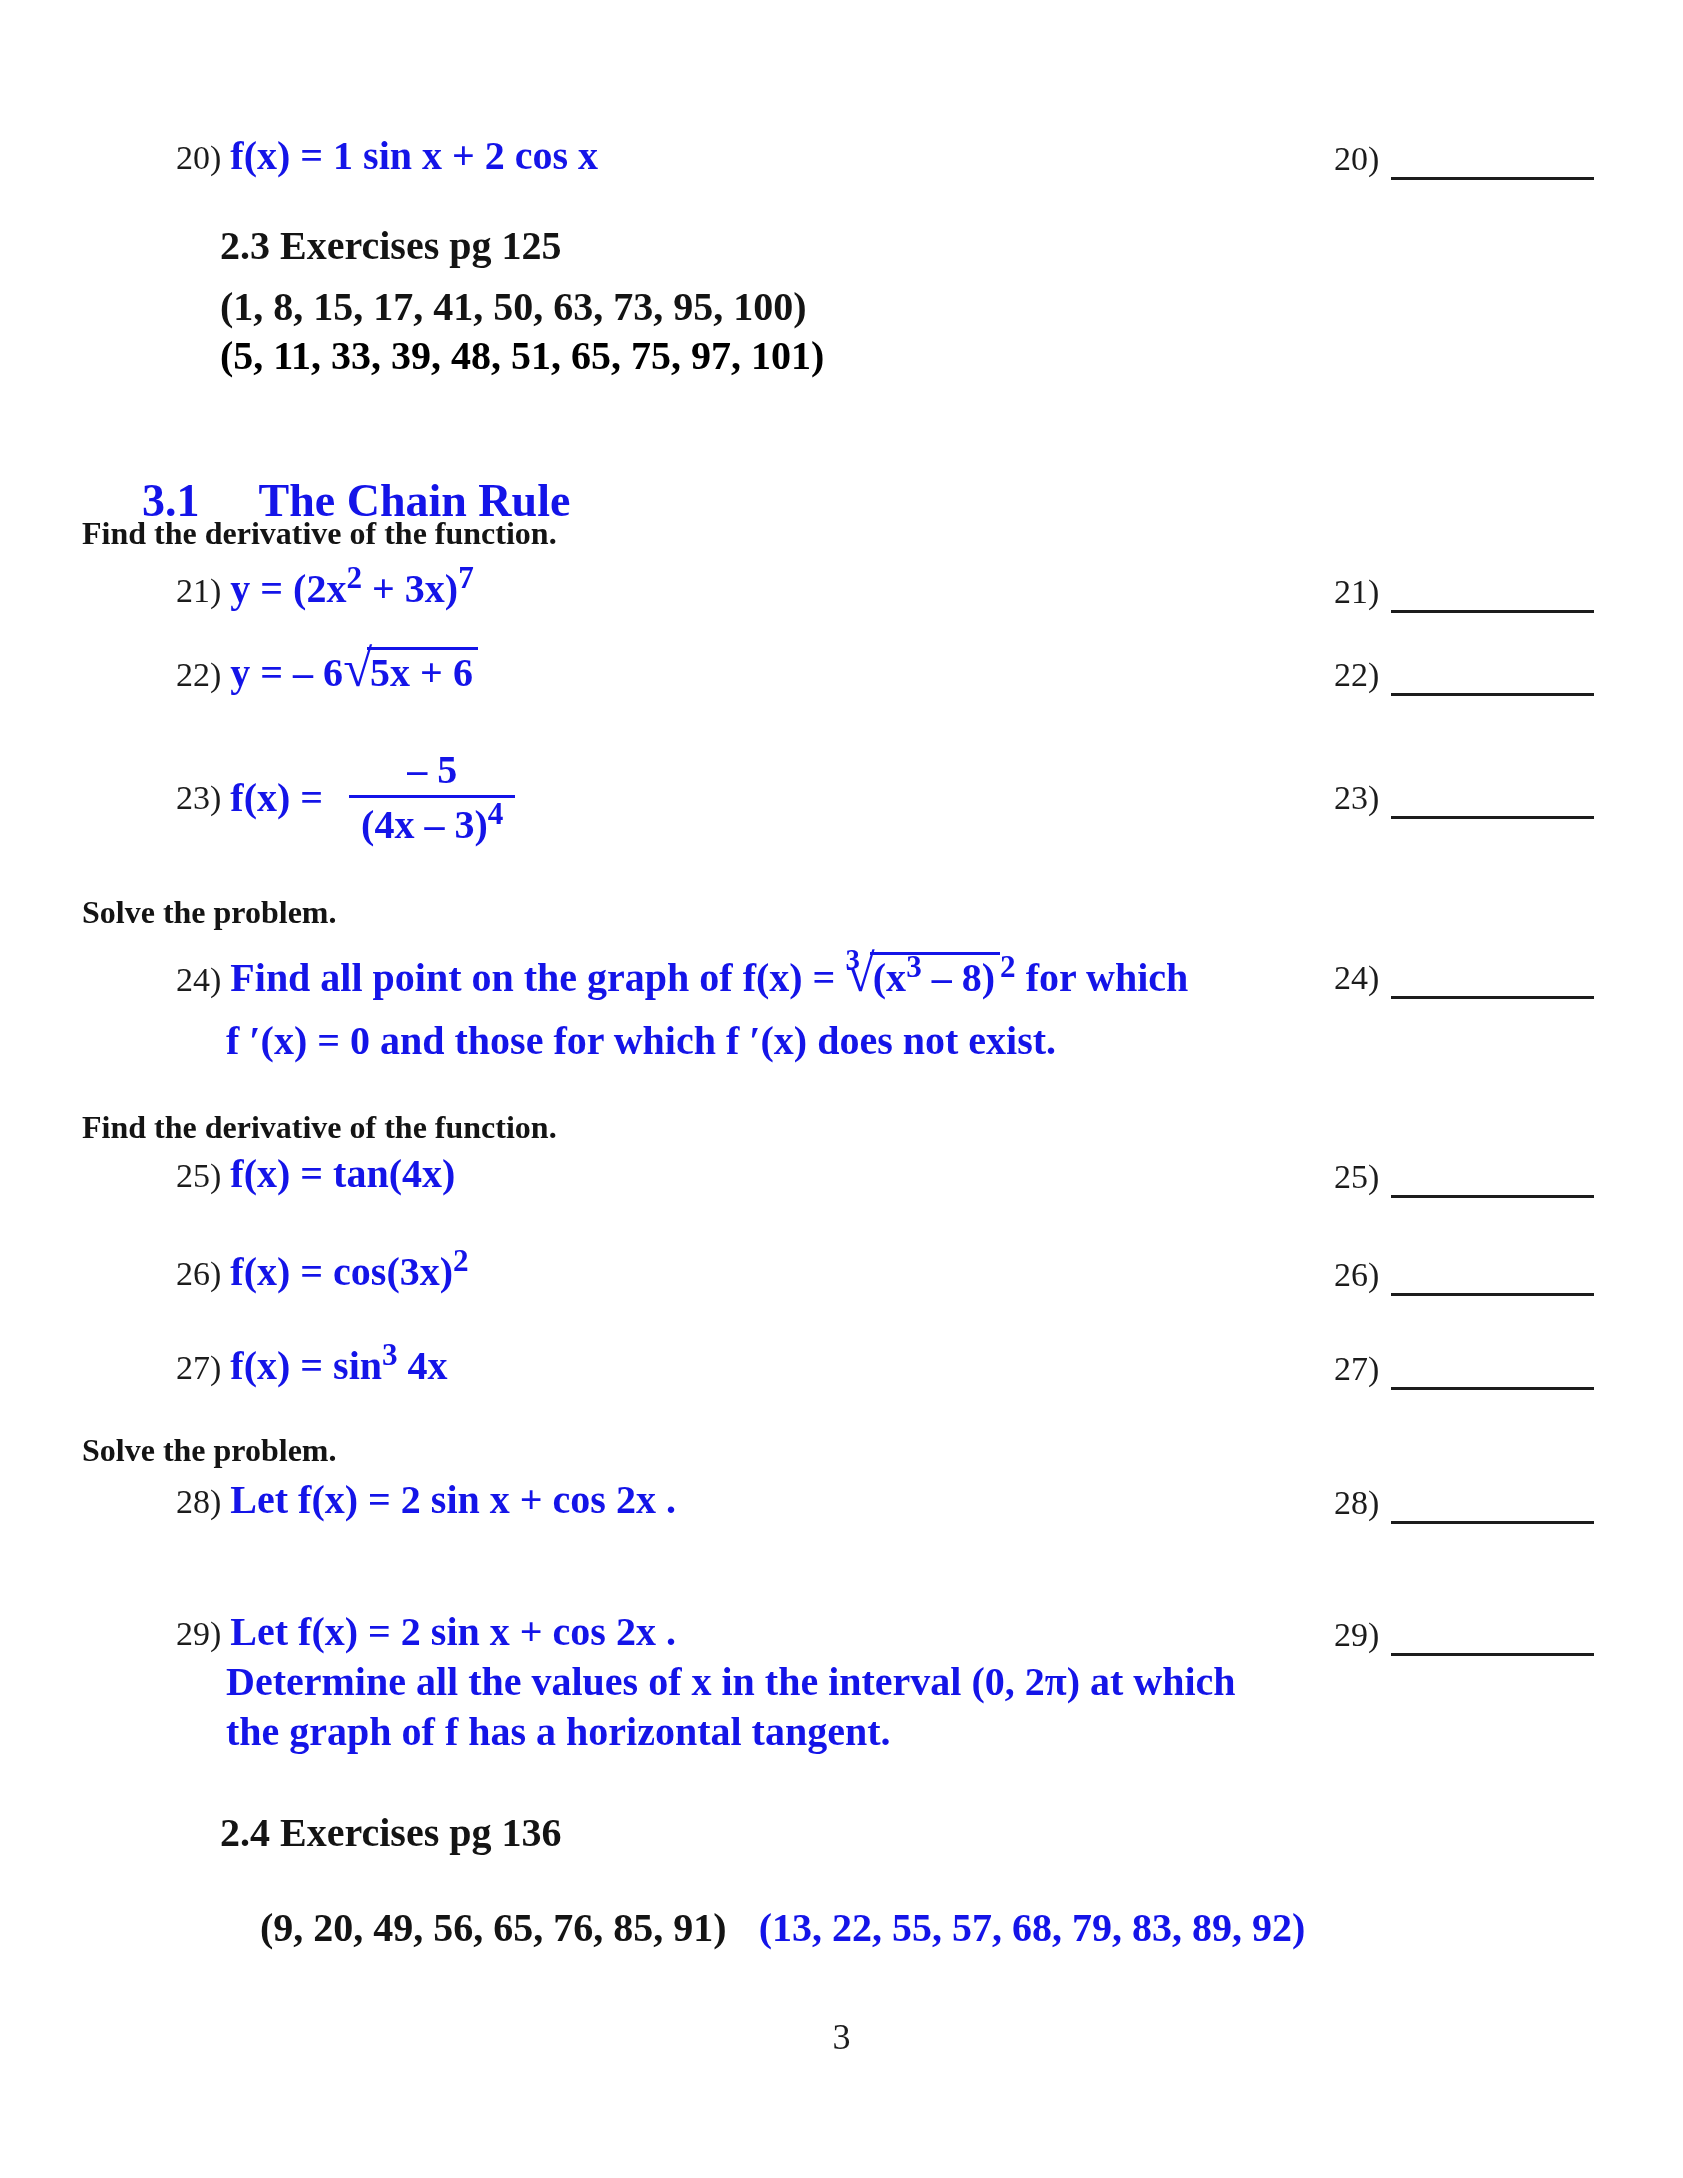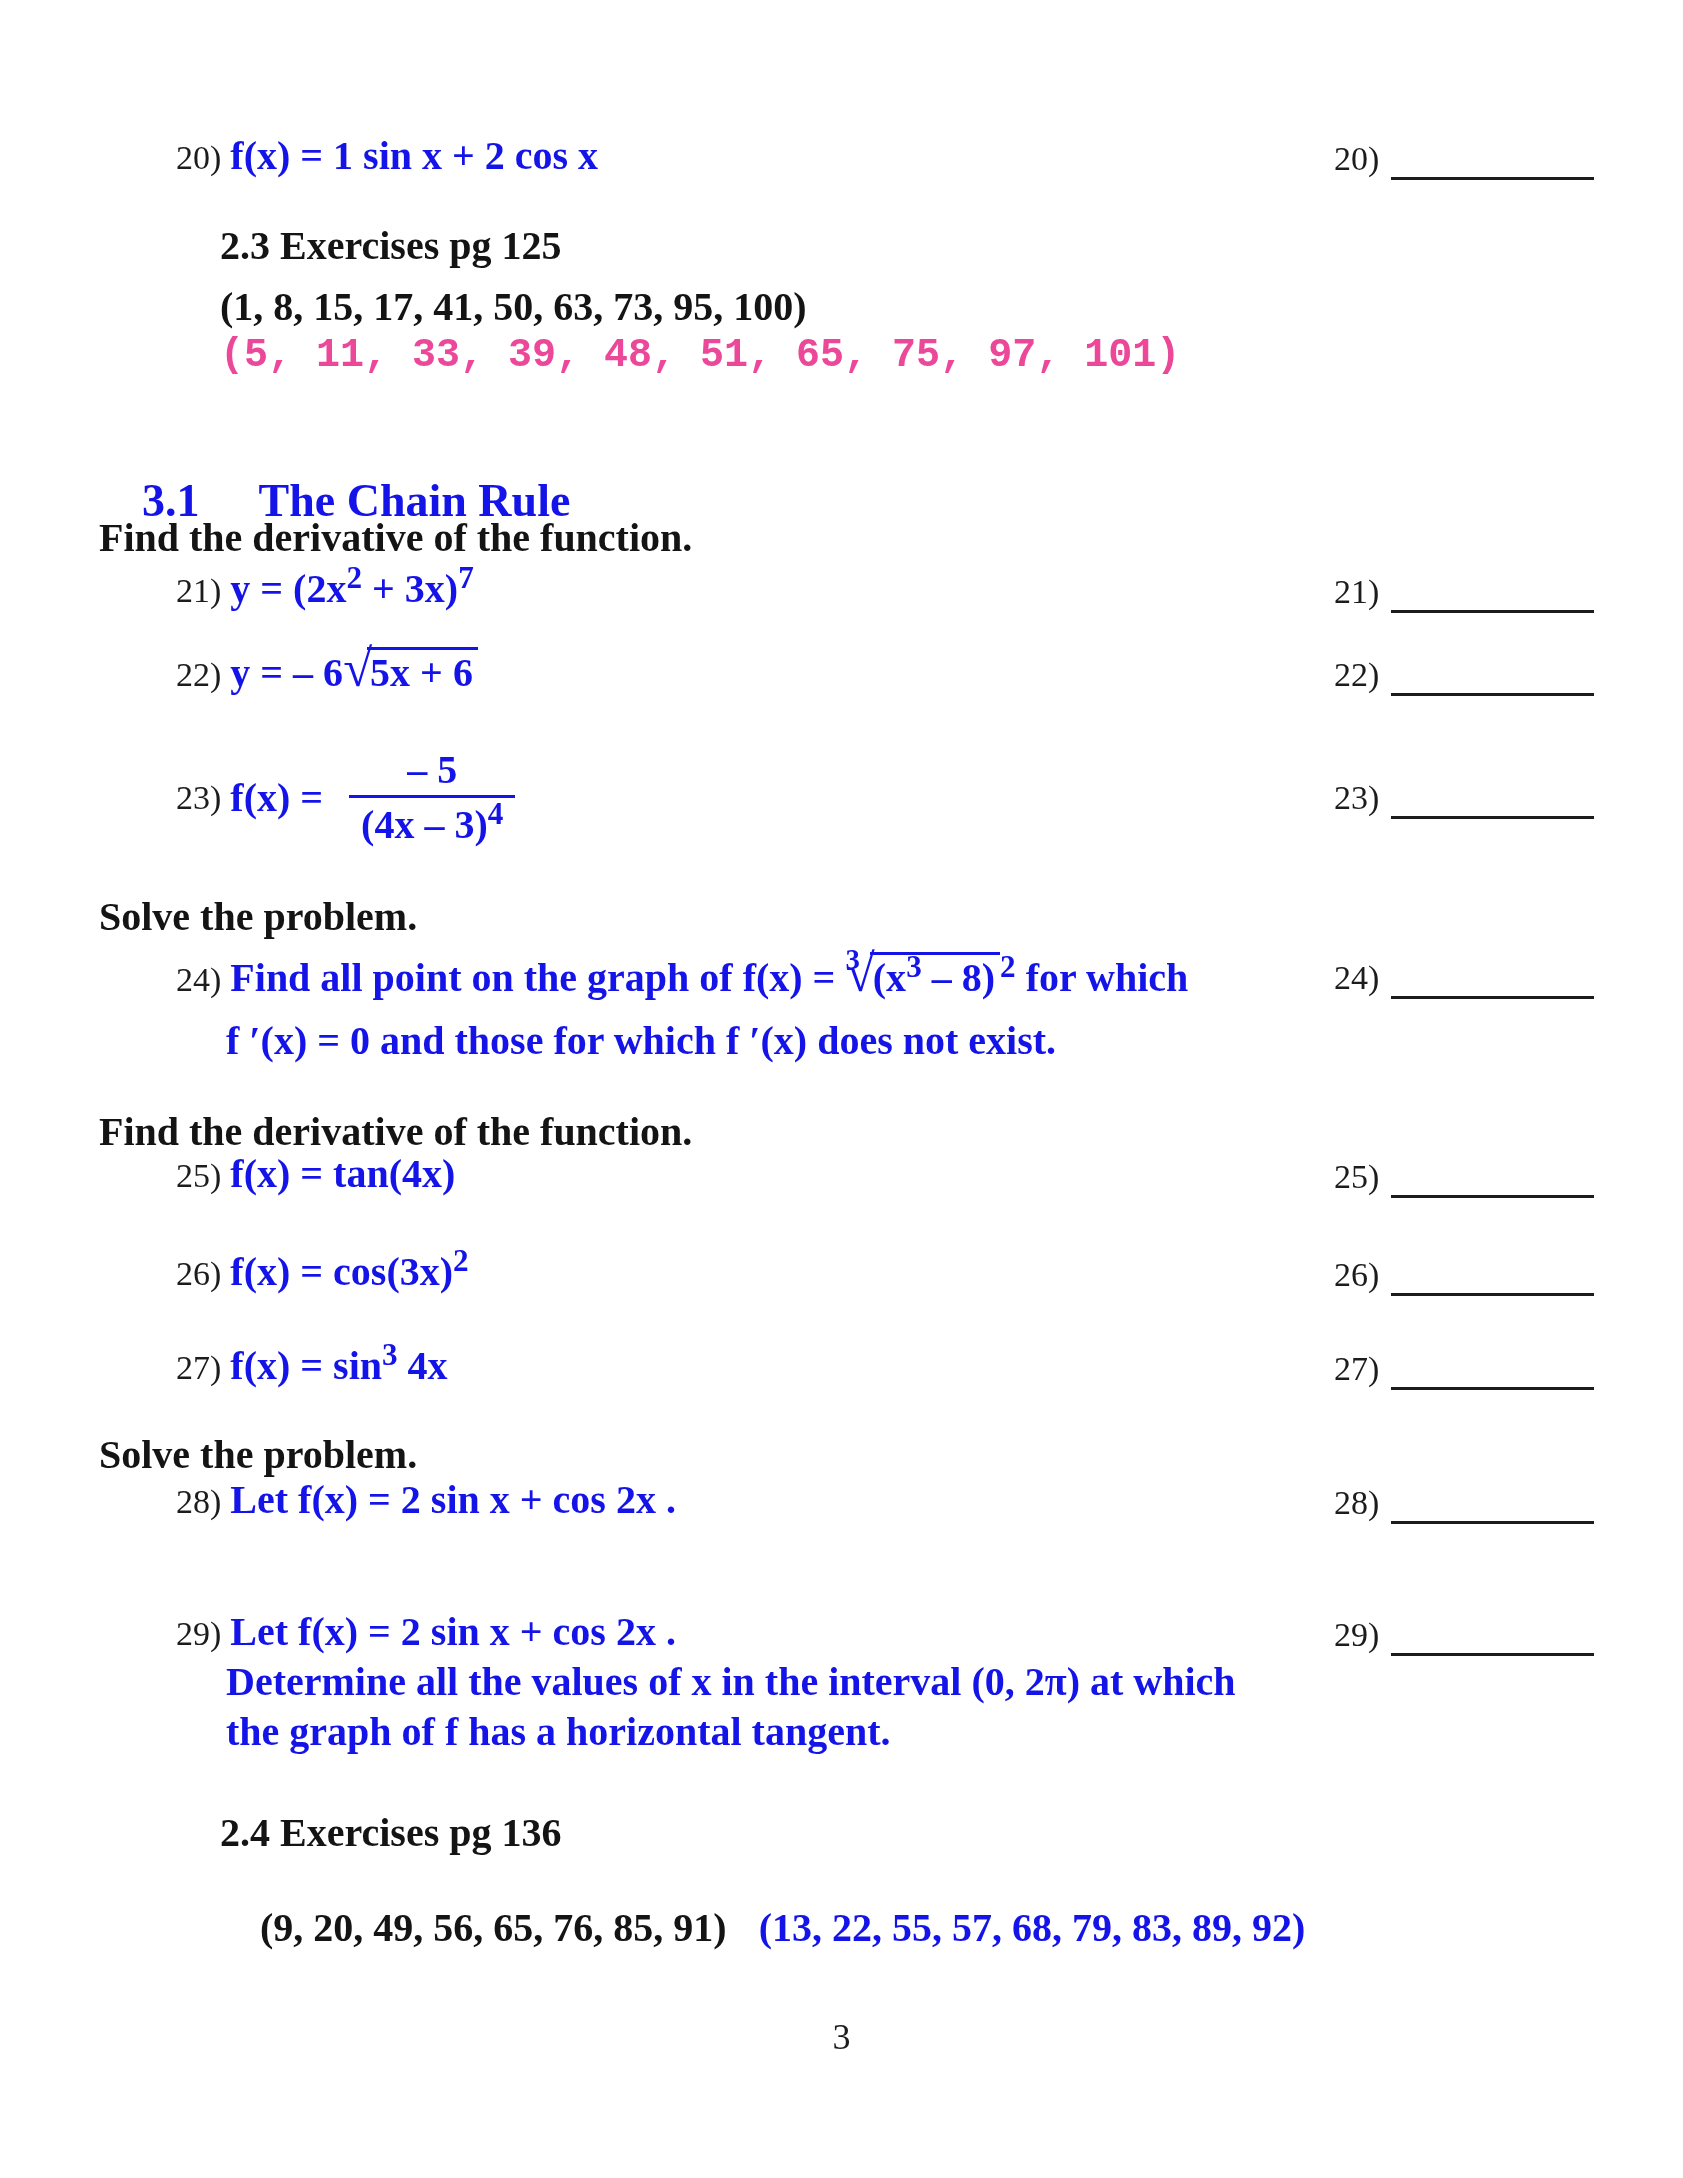--- a/index.html
+++ b/index.html
@@ -8,24 +8,24 @@
     width:1683px;height:2178px;
     background:#ffffff;
     font-family:"Liberation Serif","DejaVu Serif",serif;
     color:#1a1a1a;
     overflow:hidden;
   }
   .row{position:absolute;left:176px;display:flex;align-items:baseline;gap:9px;white-space:pre;}
   .row.cont{left:226px;}
   .plabel{font-size:34px;font-weight:normal;color:#1c1c1c;line-height:1.15;}
   .formula{font-size:40px;font-weight:bold;color:#1414e8;line-height:1.15;}
-  .instr{position:absolute;left:99px;font-size:40px;font-weight:bold;color:#141414;line-height:1.15;white-space:pre;}
+  .instr{position:absolute;left:82px;font-size:32px;font-weight:bold;color:#141414;line-height:1.15;white-space:pre;}
   .subtitle{position:absolute;left:220px;font-size:40px;font-weight:bold;color:#141414;line-height:1.15;white-space:pre;}
   .subtitle .blue-part{color:#1414e8;}
-  .blue{color:#ec4899;font-family:Liberation Mono, monospace;}
+  .blue{color:#000000;}
   .heading{position:absolute;left:96px;font-size:46px;font-weight:bold;color:#1414e8;line-height:1.15;white-space:pre;}
   .heading .h-title{margin-left:59px;}
   sup,.sup{font-size:0.78em;vertical-align:super;line-height:0;}
   .rad{display:inline-flex;align-items:flex-start;}
   .rad-sign{font-size:1.32em;line-height:0.82;font-weight:bold;}
   .rad-body{border-top:3px solid currentColor;margin-left:-5px;padding:3px 5px 0 3px;line-height:1.0;}
   .ridx{font-size:0.72em;position:relative;top:-22px;margin-right:-14px;line-height:0;}
   .frac{display:inline-flex;flex-direction:column;text-align:center;line-height:1.1;}
   .frac .num{padding:0 12px 3px 12px;}
   .frac .den{border-top:3px solid currentColor;padding:5px 12px 0 12px;}

